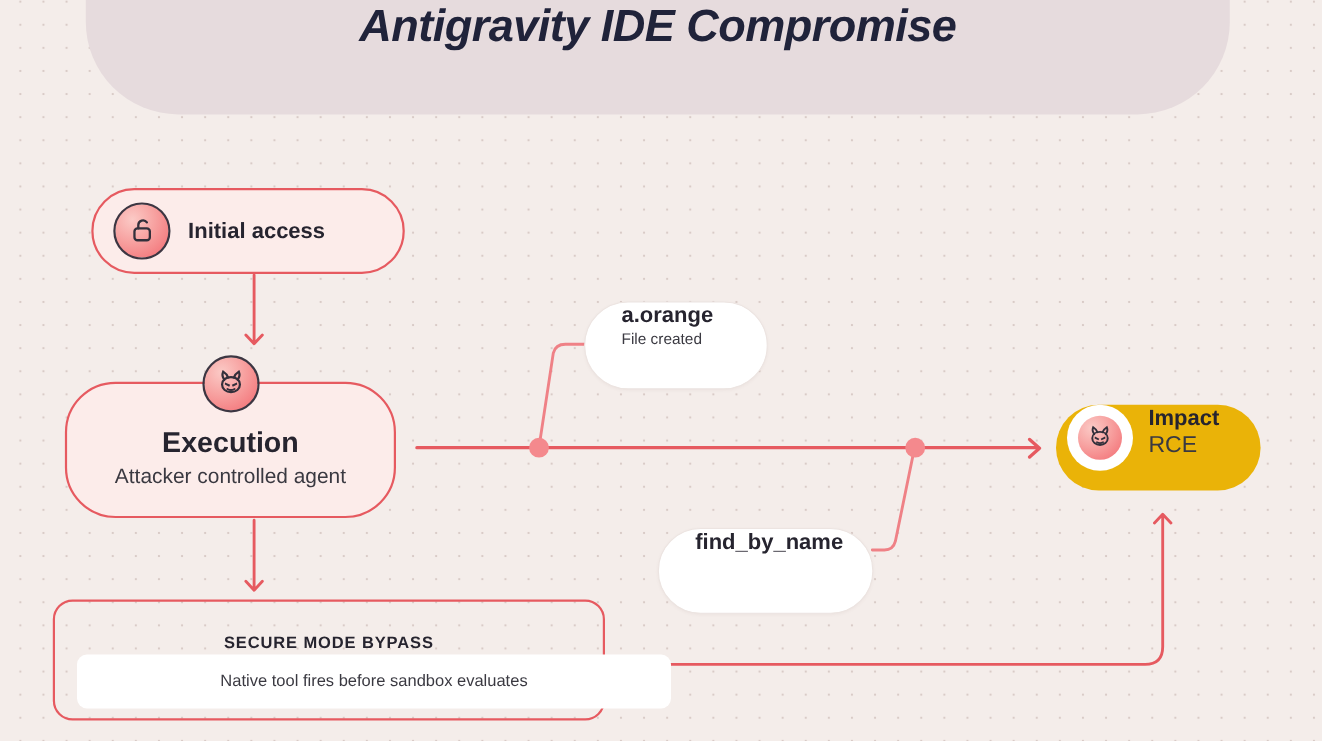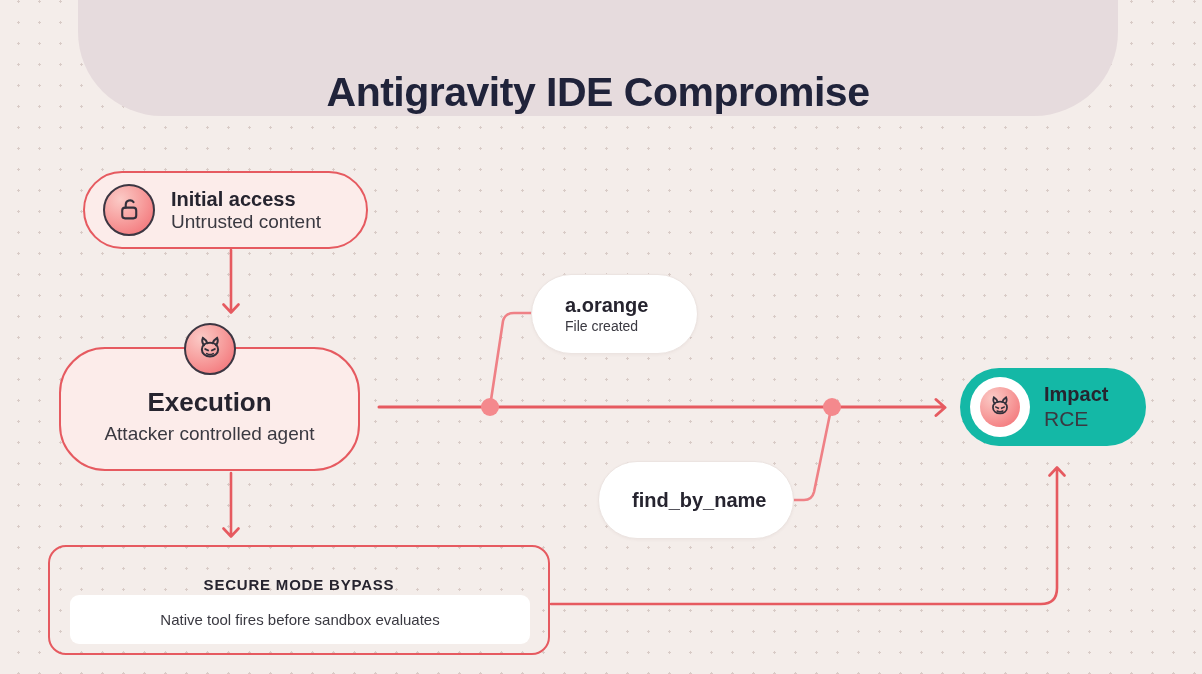--- a/index.html
+++ b/index.html
@@ -11,24 +11,24 @@
   }
   
   .dotgrid{
     position:absolute;inset:0;
     background-image:radial-gradient(circle, rgba(172,148,142,.38) 1.1px, transparent 1.4px);
     background-size:21px 21px;
     background-position:8px 12px;
   }
   
   .banner{
-    position:absolute;left:78px;top:0;width:1040px;height:116px;
+    position:absolute;left:78px;top:0;width:1040px;height:104px;
     background:#e6dbdd;
     border-radius:0 0 84px 84px;
-    display:flex;align-items:flex-end;justify-content:center;
+    display:flex;align-items:flex-start;justify-content:center;font-style:italic;
   }
   .banner h1{
     margin:0;font-size:41px;font-weight:bold;letter-spacing:-.5px;
     color:#20233a;
   }
   
   svg.connectors{position:absolute;inset:0;width:1202px;height:674px;}
 
   
   .t-title{font-weight:bold;color:#26242f;}
@@ -57,56 +57,56 @@
   }
   .box-execution .badge{
     position:absolute;left:50%;top:-26px;transform:translateX(-50%);
   }
   .box-execution .t-title{font-size:26px;margin-top:38px;}
   .box-execution .t-sub{font-size:19px;margin-top:5px;}
 
   
   .pill-impact{
     position:absolute;left:960px;top:368px;width:186px;height:78px;
-    background:#14b8a6;border-radius:39px;
-    display:flex;align-items:center;gap:14px;padding-left:10px;box-sizing:border-box;
+    background:#eab308;border-radius:39px;
+    display:flex;gap:14px;padding-left:10px;box-sizing:border-box;
   }
   .ring{
     width:60px;height:60px;border-radius:50%;background:#ffffff;
     display:flex;align-items:center;justify-content:center;flex:0 0 auto;
   }
   .ring .grad-inner{
     width:40px;height:40px;border-radius:50%;
     background:radial-gradient(circle at 32% 28%, #fbcac6 0%, #f7a09f 45%, #f2696f 100%);
     display:flex;align-items:center;justify-content:center;
   }
   .pill-impact .txt .t-title{font-size:20px;line-height:1.2;}
   .pill-impact .txt .t-sub{font-size:21px;line-height:1.2;}
 
   
   .callout{
     position:absolute;background:#ffffff;border:1px solid #ece4e1;
     border-radius:40px;box-sizing:border-box;
-    display:flex;flex-direction:column;justify-content:center;padding-left:33px;
+    display:flex;flex-direction:column;justify-content:flex-start;padding-left:33px;
     box-shadow:0 1px 3px rgba(120,90,90,.06);
   }
   .callout .t-title{font-size:20px;line-height:1.25;}
   .callout .t-sub{font-size:14px;line-height:1.25;}
   .callout-file{left:531px;top:274px;width:167px;height:80px;}
-  .callout-find{left:598px;top:461px;width:196px;height:78px;}
+  .callout-find{left:598px;top:480px;width:196px;height:78px;}
 
   
   .box-bypass{
     position:absolute;left:48px;top:545px;width:502px;height:110px;
     border:2px solid #e65a60;border-radius:18px;box-sizing:border-box;
     background:transparent;text-align:center;
   }
   .box-bypass .t-title{font-size:15px;letter-spacing:.8px;margin-top:29px;}
   .box-bypass .note{
-    position:absolute;left:20px;top:48px;width:460px;height:49px;
+    position:absolute;left:20px;top:48px;width:540px;height:49px;
     background:#ffffff;border-radius:9px;
     display:flex;align-items:center;justify-content:center;
     font-size:15px;color:#3a3941;
   }
 
   .icon-svg{display:block;}
 </style>
 </head>
 <body>
 
@@ -135,21 +135,20 @@
 
 <div class="pill-initial">
   <div class="grad-circle">
     <svg class="icon-svg" width="28" height="28" viewBox="0 0 24 24" fill="none">
       <rect x="6.2" y="10" width="12" height="9.2" rx="2.4" stroke="#33303b" stroke-width="1.8"></rect>
       <path d="M9.2,10 V7.4 A3.7,3.7 0 0 1 15.9,5.3" stroke="#33303b" stroke-width="1.8" stroke-linecap="round"></path>
     </svg>
   </div>
   <div class="txt">
     <div class="t-title">Initial access</div>
-    <div class="t-sub">Untrusted content</div>
   </div>
 </div>
 
 <div class="box-execution">
   <div class="badge grad-circle">
     <svg class="icon-svg" width="30" height="30" viewBox="0 0 24 24" fill="none">
       <path d="M12,7 C15.8,7 18.5,9.2 18.5,12.4 C18.5,15.7 15.6,18 12,18 C8.4,18 5.5,15.7 5.5,12.4 C5.5,9.2 8.2,7 12,7 Z" stroke="#33303b" stroke-width="1.6"></path>
       <path d="M7.2,9 C5.9,7.4 5.5,5 6.3,3.1 C7.9,4.1 9.3,5.5 9.9,7.4" stroke="#33303b" stroke-width="1.6" stroke-linecap="round"></path>
       <path d="M16.8,9 C18.1,7.4 18.5,5 17.7,3.1 C16.1,4.1 14.7,5.5 14.1,7.4" stroke="#33303b" stroke-width="1.6" stroke-linecap="round"></path>
       <path d="M7.7,11 L11.4,12.7 L10.7,14 L7.5,12.5 Z" fill="#33303b"></path>

